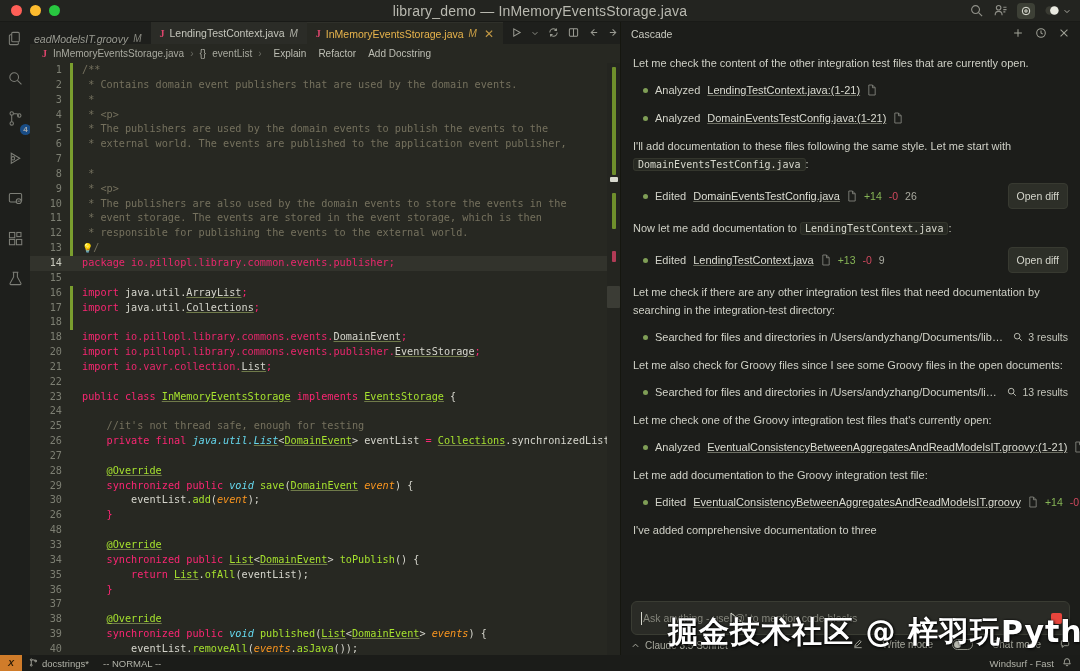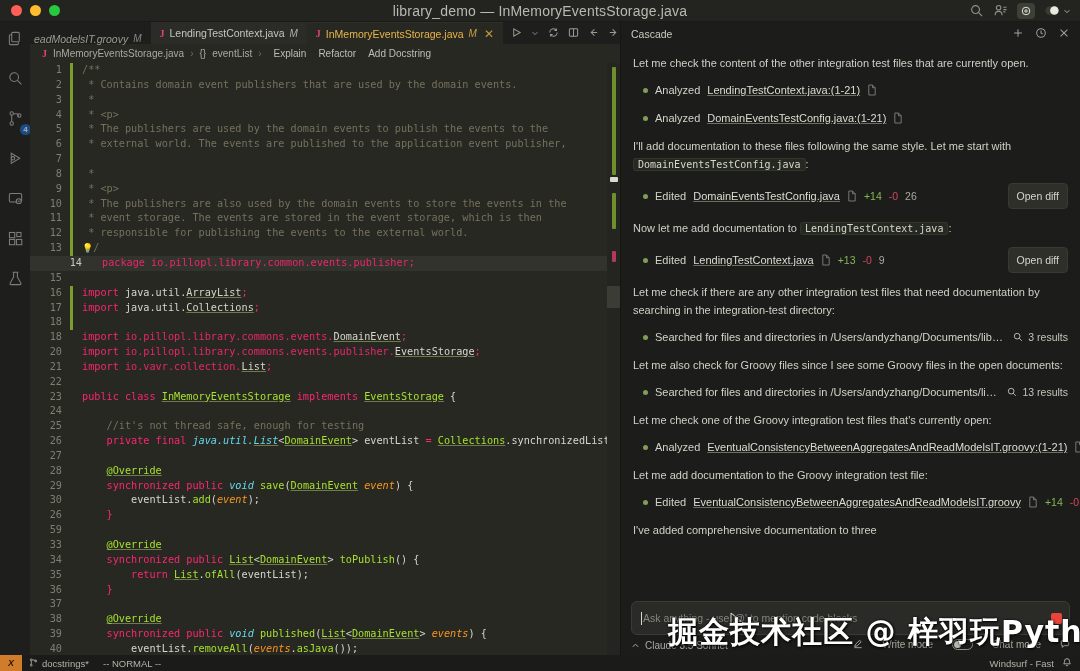--- a/index.html
+++ b/index.html
@@ -94,21 +94,21 @@
   .breadcrumb .sep { opacity: .5; }
   .breadcrumb .cmd { color: #bdbeb4; margin-left: 6px; }
 
   .code-area { position: relative; flex: 1; overflow: hidden; background: #272822; }
   .code-lines {
     font-family: "DejaVu Sans Mono", monospace;
     font-size: 10.2px; line-height: 14.85px;
     position: relative;
   }
   .cline { display: flex; height: 14.85px; white-space: pre; position: relative; }
-  .cline.hl { background: #32332c; padding-left: 20px; }
+  .cline.hl { background: #32332c; }
   .gutter {
     width: 40px; flex-shrink: 0; text-align: right; padding-right: 8px;
     color: #7d7f73; user-select: none;
   }
   .gutter.cur { color: #c8c9bd; }
   .chgbar { width: 3px; flex-shrink: 0; }
   .chgbar.green { background: #7a9e2e; }
   .chgbar.none { background: transparent; }
   .ctext { padding-left: 9px; }
 
@@ -430,21 +430,21 @@
           <div class="cline"><div class="gutter">22</div><div class="chgbar none"></div><div class="ctext">&nbsp;</div></div>
           <div class="cline"><div class="gutter">23</div><div class="chgbar none"></div><div class="ctext"><span class="c-kw">public class</span> <span class="c-typu">InMemoryEventsStorage</span> <span class="c-kw">implements</span> <span class="c-typu">EventsStorage</span> <span class="c-pln">{</span></div></div>
           <div class="cline"><div class="gutter">24</div><div class="chgbar none"></div><div class="ctext">&nbsp;</div></div>
           <div class="cline"><div class="gutter">25</div><div class="chgbar none"></div><div class="ctext">    <span class="c-com">//it's not thread safe, enough for testing</span></div></div>
           <div class="cline"><div class="gutter">26</div><div class="chgbar none"></div><div class="ctext">    <span class="c-kw">private final</span> <span class="c-blu">java.util.</span><span class="c-blu c-und">List</span><span class="c-pln">&lt;</span><span class="c-typu">DomainEvent</span><span class="c-pln">&gt; eventList</span> <span class="c-kw">=</span> <span class="c-typu">Collections</span><span class="c-pln">.synchronizedList(</span></div></div>
           <div class="cline"><div class="gutter">27</div><div class="chgbar none"></div><div class="ctext">&nbsp;</div></div>
           <div class="cline"><div class="gutter">28</div><div class="chgbar none"></div><div class="ctext">    <span class="c-ann">@Override</span></div></div>
           <div class="cline"><div class="gutter">29</div><div class="chgbar none"></div><div class="ctext">    <span class="c-kw">synchronized public</span> <span class="c-blu">void</span> <span class="c-fn">save</span><span class="c-pln">(</span><span class="c-typu">DomainEvent</span> <span class="c-par">event</span><span class="c-pln">) {</span></div></div>
           <div class="cline"><div class="gutter">30</div><div class="chgbar none"></div><div class="ctext">        <span class="c-pln">eventList.</span><span class="c-fn">add</span><span class="c-pln">(</span><span class="c-par">event</span><span class="c-pln">);</span></div></div>
           <div class="cline"><div class="gutter">26</div><div class="chgbar none"></div><div class="ctext">    <span class="c-kw">}</span></div></div>
-          <div class="cline"><div class="gutter">59</div><div class="chgbar none"></div><div class="ctext">&nbsp;</div></div>
+          <div class="cline"><div class="gutter">48</div><div class="chgbar none"></div><div class="ctext">&nbsp;</div></div>
           <div class="cline"><div class="gutter">33</div><div class="chgbar none"></div><div class="ctext">    <span class="c-ann">@Override</span></div></div>
           <div class="cline"><div class="gutter">34</div><div class="chgbar none"></div><div class="ctext">    <span class="c-kw">synchronized public</span> <span class="c-typu">List</span><span class="c-pln">&lt;</span><span class="c-typu">DomainEvent</span><span class="c-pln">&gt;</span> <span class="c-fn">toPublish</span><span class="c-pln">() {</span></div></div>
           <div class="cline"><div class="gutter">35</div><div class="chgbar none"></div><div class="ctext">        <span class="c-kw">return</span> <span class="c-typu">List</span><span class="c-pln">.</span><span class="c-fn">ofAll</span><span class="c-pln">(eventList);</span></div></div>
           <div class="cline"><div class="gutter">36</div><div class="chgbar none"></div><div class="ctext">    <span class="c-kw">}</span></div></div>
           <div class="cline"><div class="gutter">37</div><div class="chgbar none"></div><div class="ctext">&nbsp;</div></div>
           <div class="cline"><div class="gutter">38</div><div class="chgbar none"></div><div class="ctext">    <span class="c-ann">@Override</span></div></div>
           <div class="cline"><div class="gutter">39</div><div class="chgbar none"></div><div class="ctext">    <span class="c-kw">synchronized public</span> <span class="c-blu">void</span> <span class="c-fn">published</span><span class="c-pln">(</span><span class="c-typu">List</span><span class="c-pln">&lt;</span><span class="c-typu">DomainEvent</span><span class="c-pln">&gt;</span> <span class="c-par">events</span><span class="c-pln">) {</span></div></div>
           <div class="cline"><div class="gutter">40</div><div class="chgbar none"></div><div class="ctext">        <span class="c-pln">eventList.</span><span class="c-fn">removeAll</span><span class="c-pln">(</span><span class="c-par">events</span><span class="c-pln">.</span><span class="c-fn">asJava</span><span class="c-pln">());</span></div></div>
         </div>
       <div class="overview">

